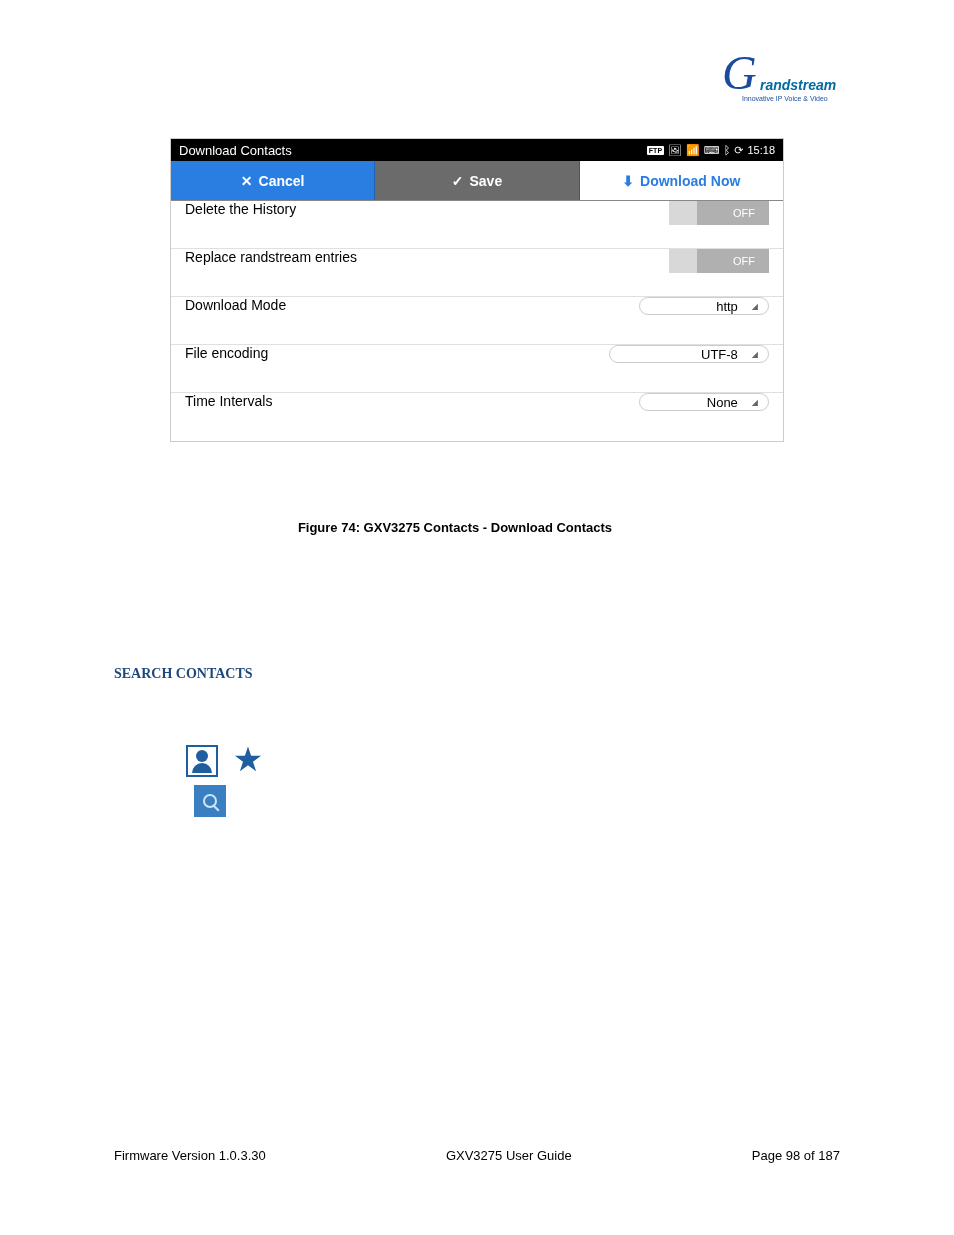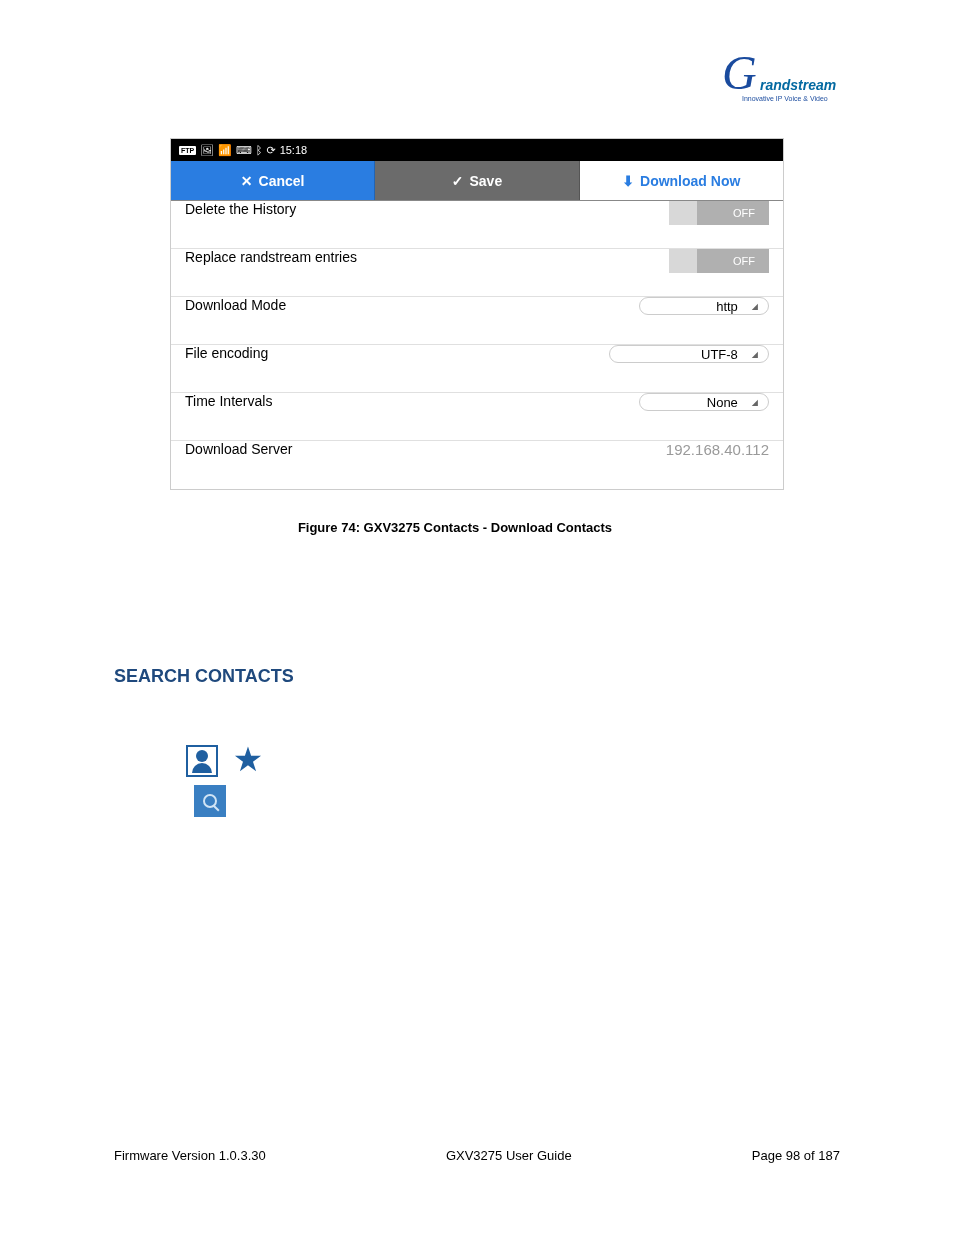--- a/index.html
+++ b/index.html
@@ -155,22 +155,22 @@
     text-align: center;
     font-size: 13px;
     font-weight: bold;
   }
   .section-heading {
     position: absolute;
     top: 666px;
     left: 114px;
     color: #1f497d;
     font-weight: bold;
-    font-size: 18px;
-    font-family: Liberation Sans, sans-serif;
+    font-size: 14px;
+    font-family: Liberation Serif, serif;
   }
   .search-icons {
     position: absolute;
     top: 745px;
     left: 186px;
     line-height: 1.3;
   }
   .search-icons .row1 { display: flex; gap: 14px; margin-bottom: 8px; }
   .icon-box {
     width: 32px;
@@ -241,20 +241,21 @@
 
 <div class="logo">
   <div class="logo-g">G</div>
   <div class="logo-text">randstream</div>
   <div class="logo-sub">Innovative IP Voice &amp; Video</div>
 </div>
 
 <div class="screenshot">
 
   <div class="statusbar">
+    <span class="statusbar-title">Download Contacts</span>
     <span class="statusbar-icons">
       <span class="status-ftp">FTP</span>
       <span>🖼</span>
       <span>📶</span>
       <span>⌨</span>
       <span>ᛒ</span>
       <span>⟳</span>
       <span>15:18</span>
     </span>
   </div>
@@ -309,24 +310,20 @@
     </div>
 
     <div class="setting-row">
       <span>Time Intervals</span>
       <div class="spinner">
         <span>None</span>
         <span class="tri">◢</span>
       </div>
     </div>
 
-    <div class="setting-row">
-      <span>Download Server</span>
-      <span class="server-value">192.168.40.112</span>
-    </div>
 
   </div>
 </div>
 
 <div class="caption">Figure 74: GXV3275 Contacts - Download Contacts</div>
 
 <div class="section-heading">SEARCH CONTACTS</div>
 
 <div class="search-icons">
   <div class="row1">

